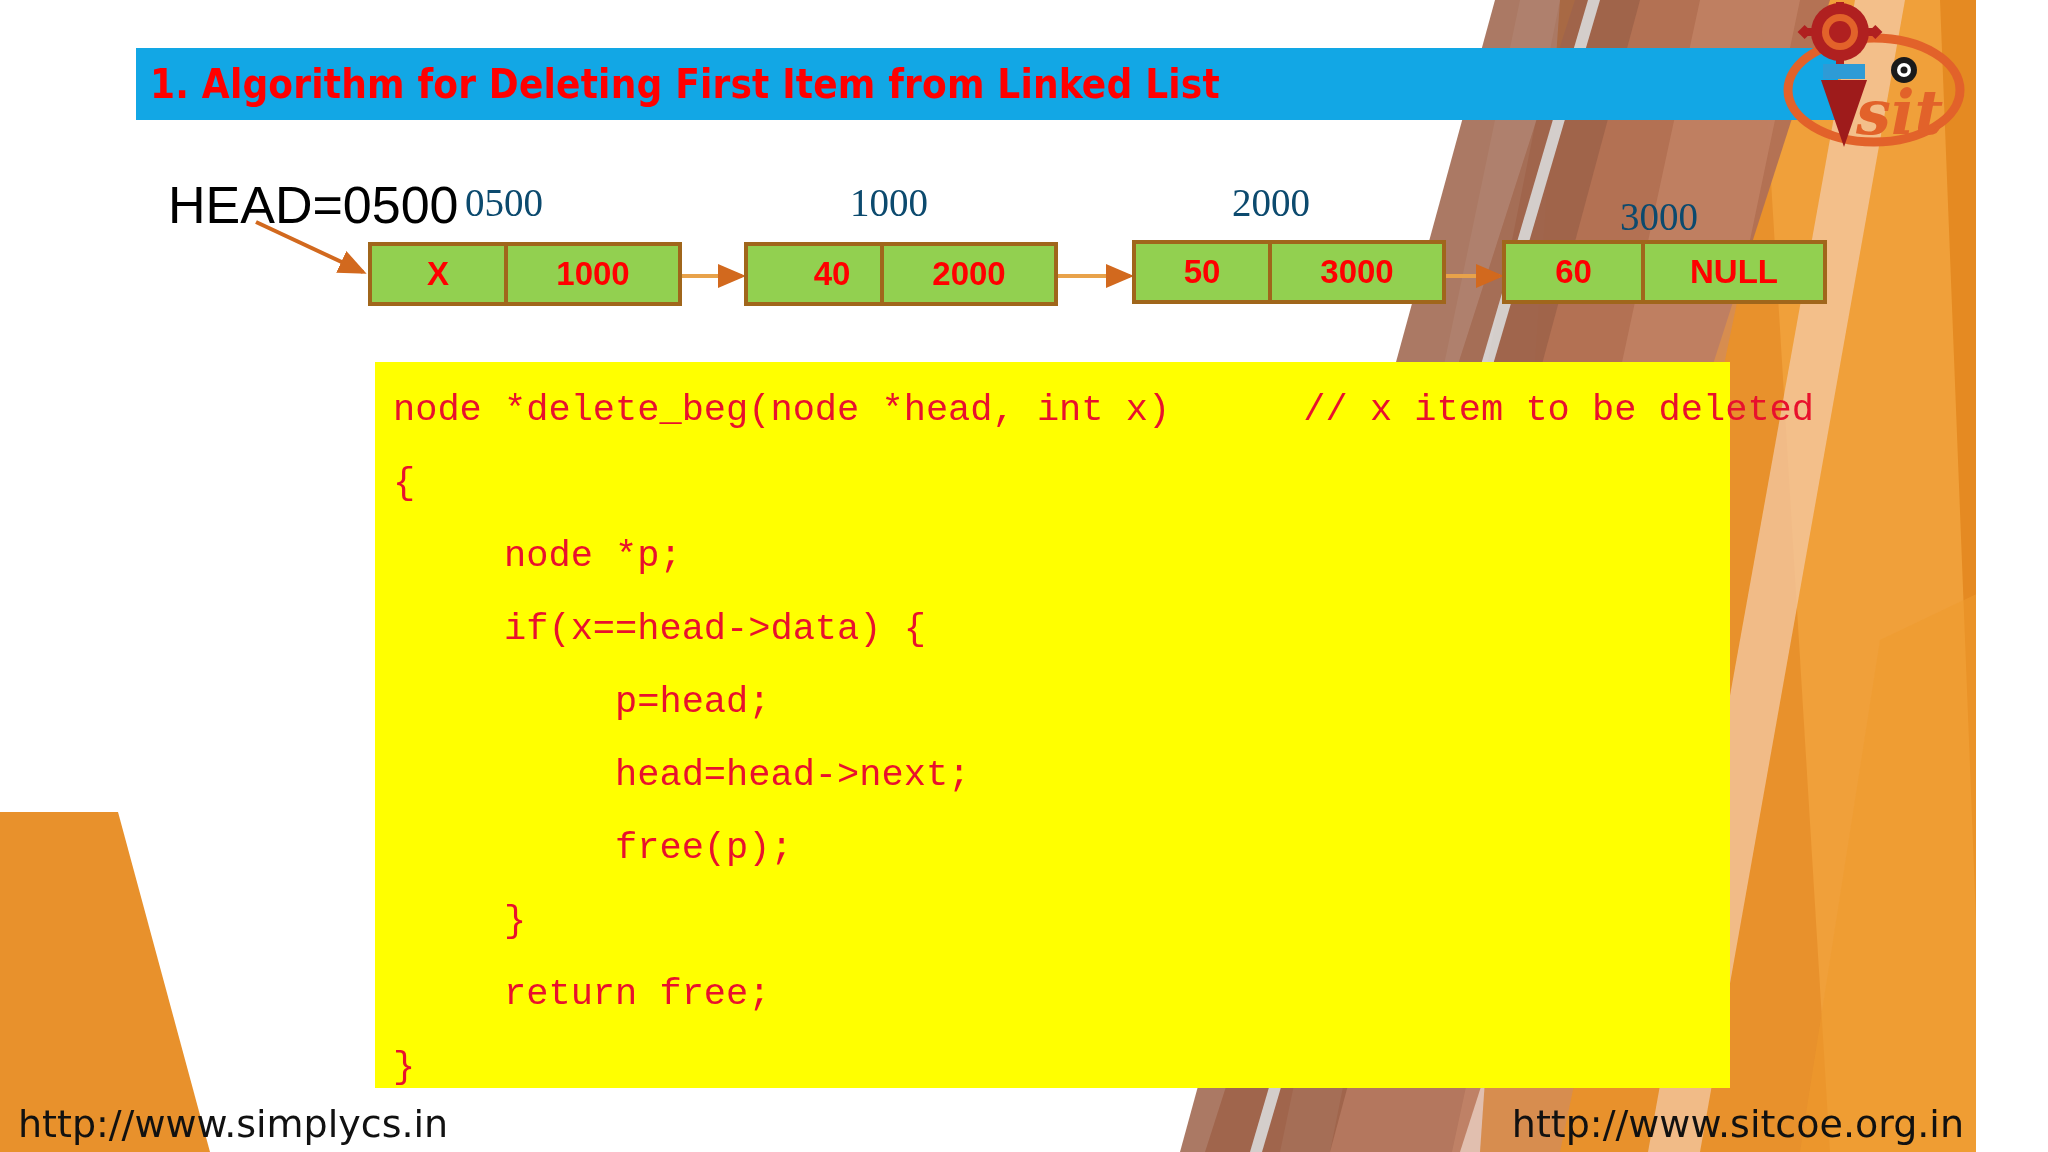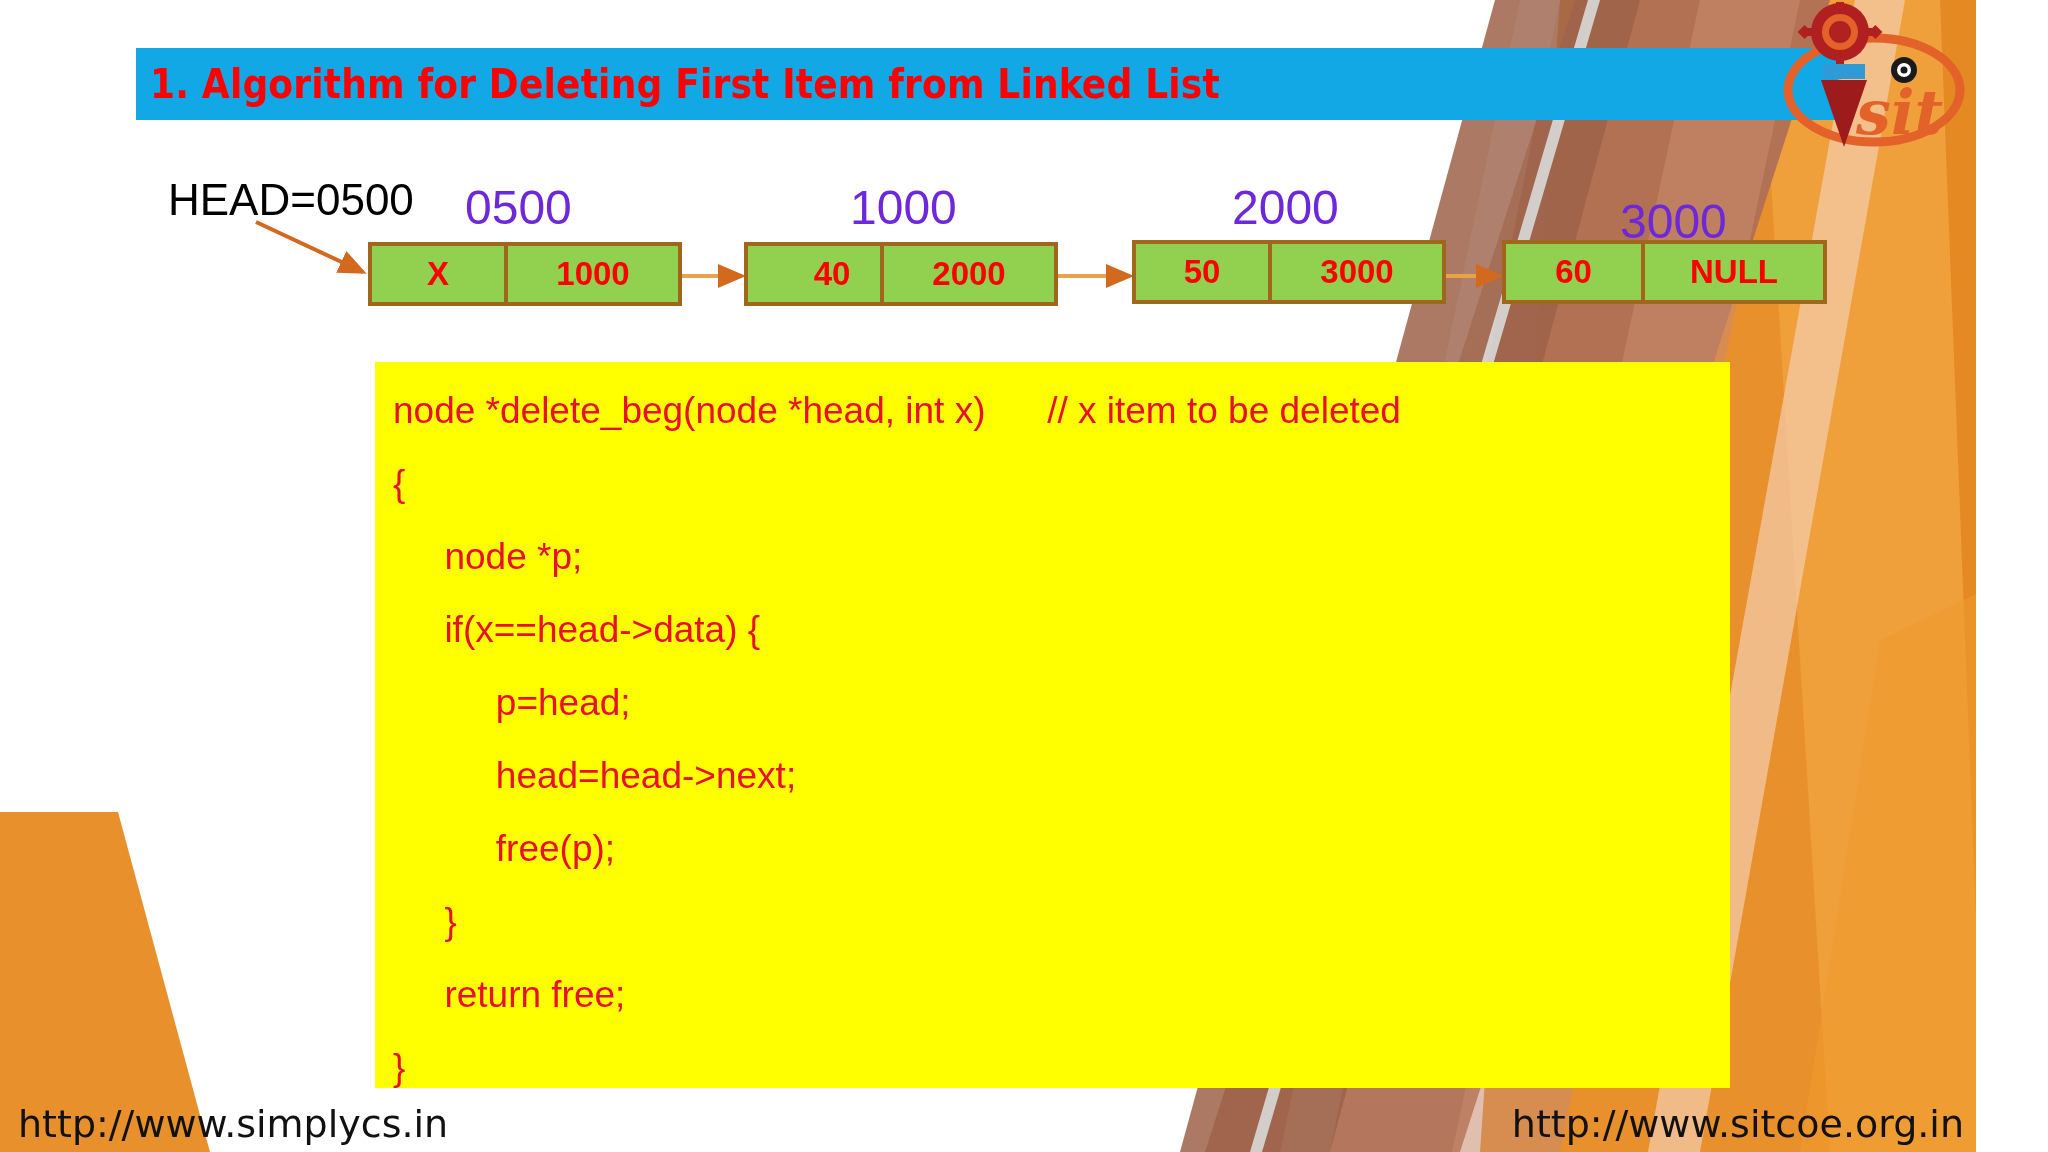--- a/index.html
+++ b/index.html
@@ -32,21 +32,21 @@
     font-size: 40px;
     font-weight: bold;
     letter-spacing: 0.2px;
     white-space: nowrap;
     font-family: "DejaVu Sans Condensed", "Liberation Sans Narrow", "Liberation Sans", sans-serif;
   }
   
   #head-label {
     position: absolute;
     left: 168px; top: 175px;
-    font-size: 44px; color: #000000;
+    font-size: 52px; color: #000000;
     white-space: nowrap;
     z-index: 20;
   }
   
   #list-area { position:absolute; left:0; top:0; width:2048px; height:340px; z-index:20;}
   .node {
     position: absolute;
     height: 64px;
     display: flex;
     box-sizing: border-box;
@@ -57,41 +57,42 @@
     display: flex; align-items: center; justify-content: center;
     color: #FF0000;
     font-size: 33px;
     font-weight: bold;
     box-sizing: border-box;
     height: 100%;
   }
   .cell.data { border-right: 4px solid #A0661B; }
   .addr-label {
     position: absolute;
-    font-size: 48px;
-    color: #6d28d9;
-    white-space: nowrap;
+    font-size: 39px;
+    color: #0c4a6e;
+    white-space: nowrap;
+    font-family: Liberation Serif, serif;
   }
   
   #code-box {
     position: absolute;
     left: 375px; top: 362px;
     width: 1355px; height: 726px;
     background: #FFFF00;
     z-index: 20;
     padding: 12px 0 0 0;
     box-sizing: border-box;
   }
   .code-line {
     color: #E8112D;
     font-size: 37px;
     line-height: 73px;
     white-space: pre;
     padding-left: 18px;
-    font-family: Liberation Sans, sans-serif;
+    font-family: Liberation Mono, monospace;
   }
   
   .footer {
     position: absolute;
     bottom: 6px;
     font-size: 38px;
     color: #111111;
     white-space: nowrap;
     z-index: 30;
     font-family: "DejaVu Sans", sans-serif;

